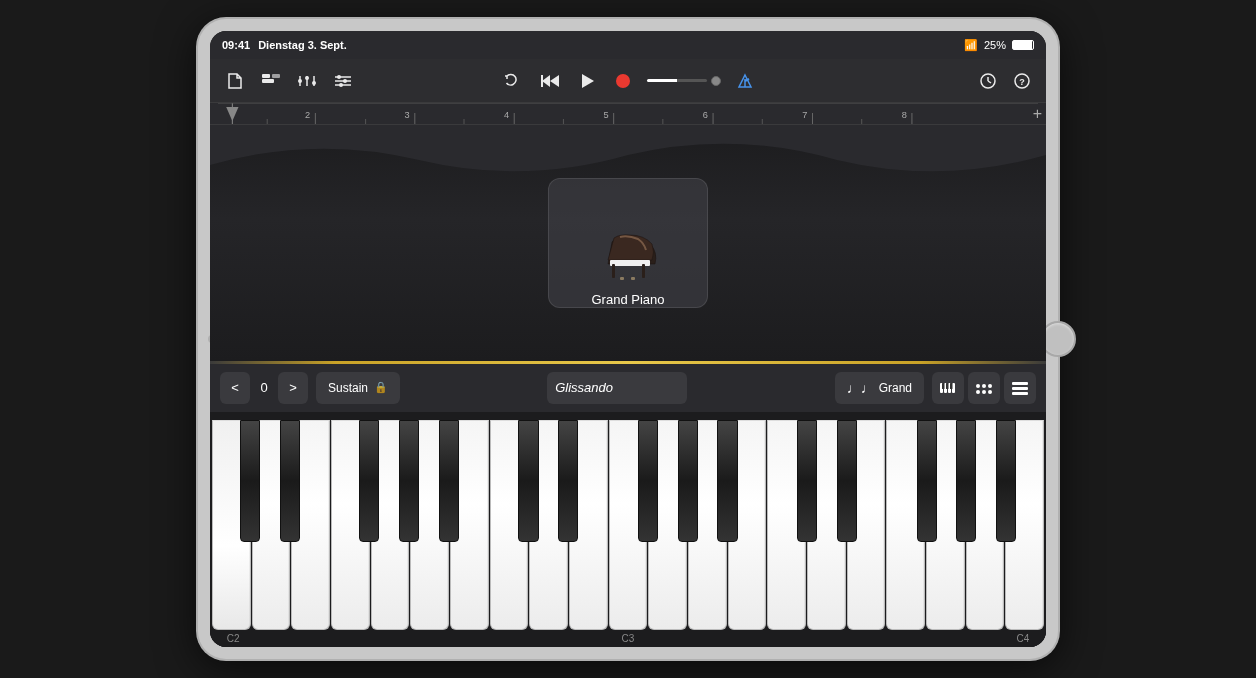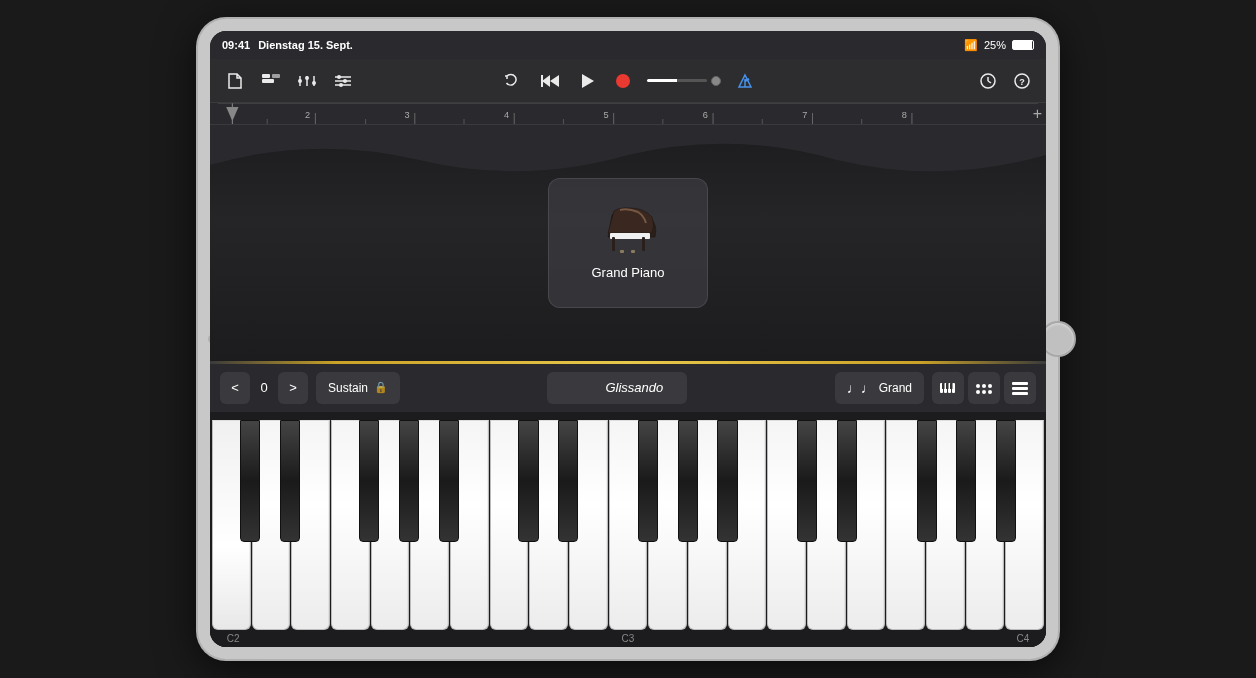--- a/index.html
+++ b/index.html
@@ -180,21 +180,21 @@
 
     
     .track-card {
       background: rgba(60, 60, 65, 0.7);
       border-radius: 12px;
       width: 160px;
       height: 130px;
       display: flex;
       flex-direction: column;
       align-items: center;
-      justify-content: center;
+      justify-content: flex-end;
       gap: 8px;
       border: 1px solid rgba(255,255,255,0.1);
     }
 
     .track-name {
       color: #ffffff;
       font-size: 13px;
       font-weight: 400;
       text-align: center;
     }
@@ -254,25 +254,25 @@
     }
 
     .glissando-btn {
       background: #3a3a3e;
       border: none;
       border-radius: 6px;
       color: #ffffff;
       font-size: 13px;
       font-style: italic;
       cursor: pointer;
-      padding: 5px 24px;
+      padding: 5px 8px;
       height: 32px;
       display: flex;
       align-items: center;
-      justify-content: flex-end;
+      justify-content: flex-start;
       flex: 1;
       max-width: 140px;
       margin: 0 auto;
     }
 
     .skala-btn {
       background: #3a3a3e;
       border: none;
       border-radius: 6px;
       color: #ffffff;
@@ -398,21 +398,21 @@
 
 <div class="ipad-frame">
   <div class="left-dot"></div>
   <div class="home-button"></div>
 
   <div class="screen">
 
     <div class="status-bar">
       <div class="status-left">
         <span>09:41</span>
-        <span>Dienstag 15. Sept.</span>
+        <span>Dienstag 3. Sept.</span>
       </div>
       <div class="status-right">
         <span>📶</span>
         <span>25%</span>
         <span style="display:inline-block;width:22px;height:10px;border:1.5px solid #fff;border-radius:2px;position:relative;background:linear-gradient(90deg,#fff 95%,transparent 95%);"></span>
       </div>
     </div>
 
     <div class="toolbar">
       <div class="toolbar-left">

